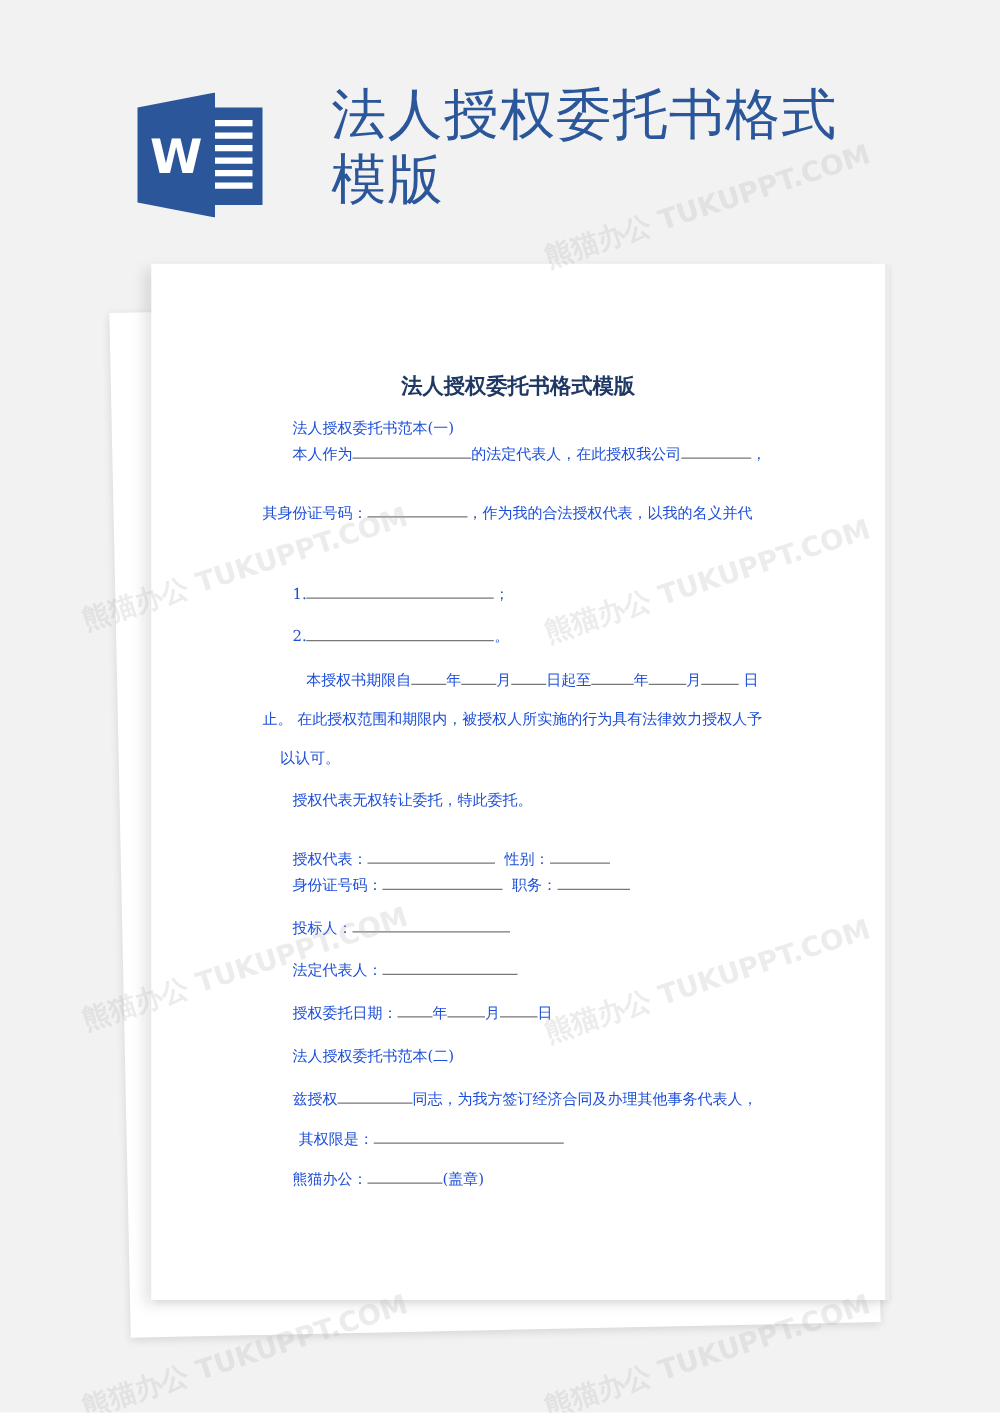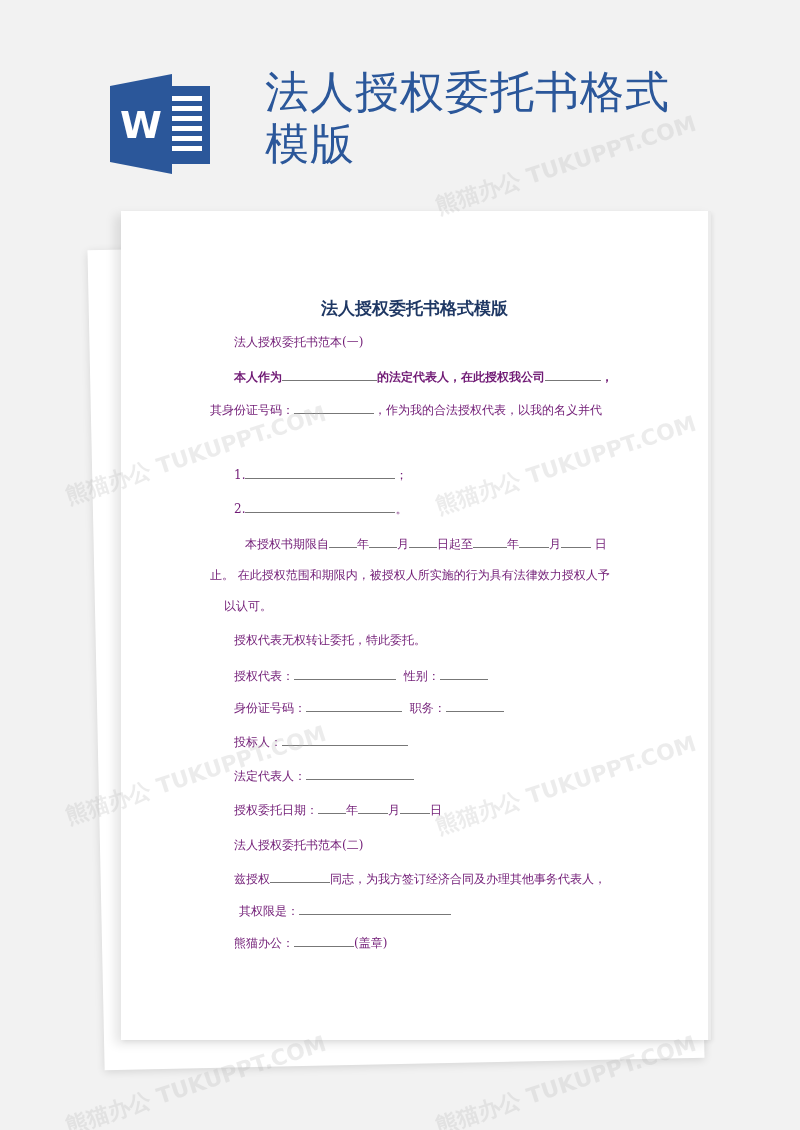--- a/index.html
+++ b/index.html
@@ -26,21 +26,21 @@
       background: #fff;
       box-shadow: -6px 4px 10px rgba(0,0,0,0.10), 2px 2px 4px rgba(0,0,0,0.06);
       border-right: 3px solid #ececec;
     }
     .page-heading {
       position: absolute; left: 0; top: 86px; width: 100%; text-align: center;
       font-family: "DejaVu Sans", "Liberation Sans", sans-serif;
       font-weight: bold; font-size: 17px; color: #1f3864;
     }
     .line {
-      position: absolute; font-size: 12px; color: #701a75; white-space: nowrap;
+      position: absolute; font-size: 12px; color: #1d4ed8; white-space: nowrap;
       line-height: 18px;
     }
     .blank {
       display: inline-block; border-bottom: 1px solid #777; height: 12px;
       vertical-align: baseline;
     }
     .watermark {
       position: absolute; color: rgba(180,180,180,0.25); font-size: 22px;
       font-family: "DejaVu Sans", sans-serif; font-weight: bold;
       transform: rotate(-18deg); white-space: nowrap; pointer-events: none;
@@ -66,21 +66,21 @@
   <div class="doc-title">法人授权委托书格式模版</div>
 </div>
 
 <div class="paper-back"></div>
 
 <div class="paper">
   <div class="page-heading">法人授权委托书格式模版</div>
 
   <div class="line" style="left:113px; top:122px;">法人授权委托书范本(一)</div>
 
-  <div class="line" style="left:113px; top:157px;font-weight:bold;">
+  <div class="line" style="left:113px; top:143px;">
     <span>本人作为</span><span class="blank" style="width:95px"></span><span>的法定代表人，在此授权我公司</span><span class="blank" style="width:56px"></span><span>，</span>
   </div>
   <div class="line" style="left:89px; top:190px;">
     <span>其身份证号码：</span><span class="blank" style="width:80px"></span><span>，作为我的合法授权代表，以我的名义并代</span>
   </div>
 
   <div class="line" style="left:113px; top:255px;">
     <span>1.</span><span class="blank" style="width:150px"></span><span>；</span>
   </div>
   <div class="line" style="left:113px; top:289px;">
@@ -88,21 +88,21 @@
   </div>
 
   <div class="line" style="left:124px; top:324px;">
     <span>本授权书期限自</span><span class="blank" style="width:28px"></span><span>年</span><span class="blank" style="width:28px"></span><span>月</span><span class="blank" style="width:28px"></span><span>日起至</span><span class="blank" style="width:34px"></span><span>年</span><span class="blank" style="width:30px"></span><span>月</span><span class="blank" style="width:30px"></span>&nbsp;<span>日</span>
   </div>
   <div class="line" style="left:89px; top:355px;">止。 在此授权范围和期限内，被授权人所实施的行为具有法律效力授权人予</div>
   <div class="line" style="left:103px; top:386px;">以认可。</div>
 
   <div class="line" style="left:113px; top:420px;">授权代表无权转让委托，特此委托。</div>
 
-  <div class="line" style="left:113px; top:456px;">
+  <div class="line" style="left:113px; top:467px;">
     <span>授权代表：</span><span class="blank" style="width:102px"></span>&nbsp;&nbsp;<span>性别：</span><span class="blank" style="width:48px"></span>
   </div>
   <div class="line" style="left:113px; top:488px;">
     <span>身份证号码：</span><span class="blank" style="width:96px"></span>&nbsp;&nbsp;<span>职务：</span><span class="blank" style="width:58px"></span>
   </div>
   <div class="line" style="left:113px; top:522px;">
     <span>投标人：</span><span class="blank" style="width:126px"></span>
   </div>
   <div class="line" style="left:113px; top:556px;">
     <span>法定代表人：</span><span class="blank" style="width:108px"></span>

